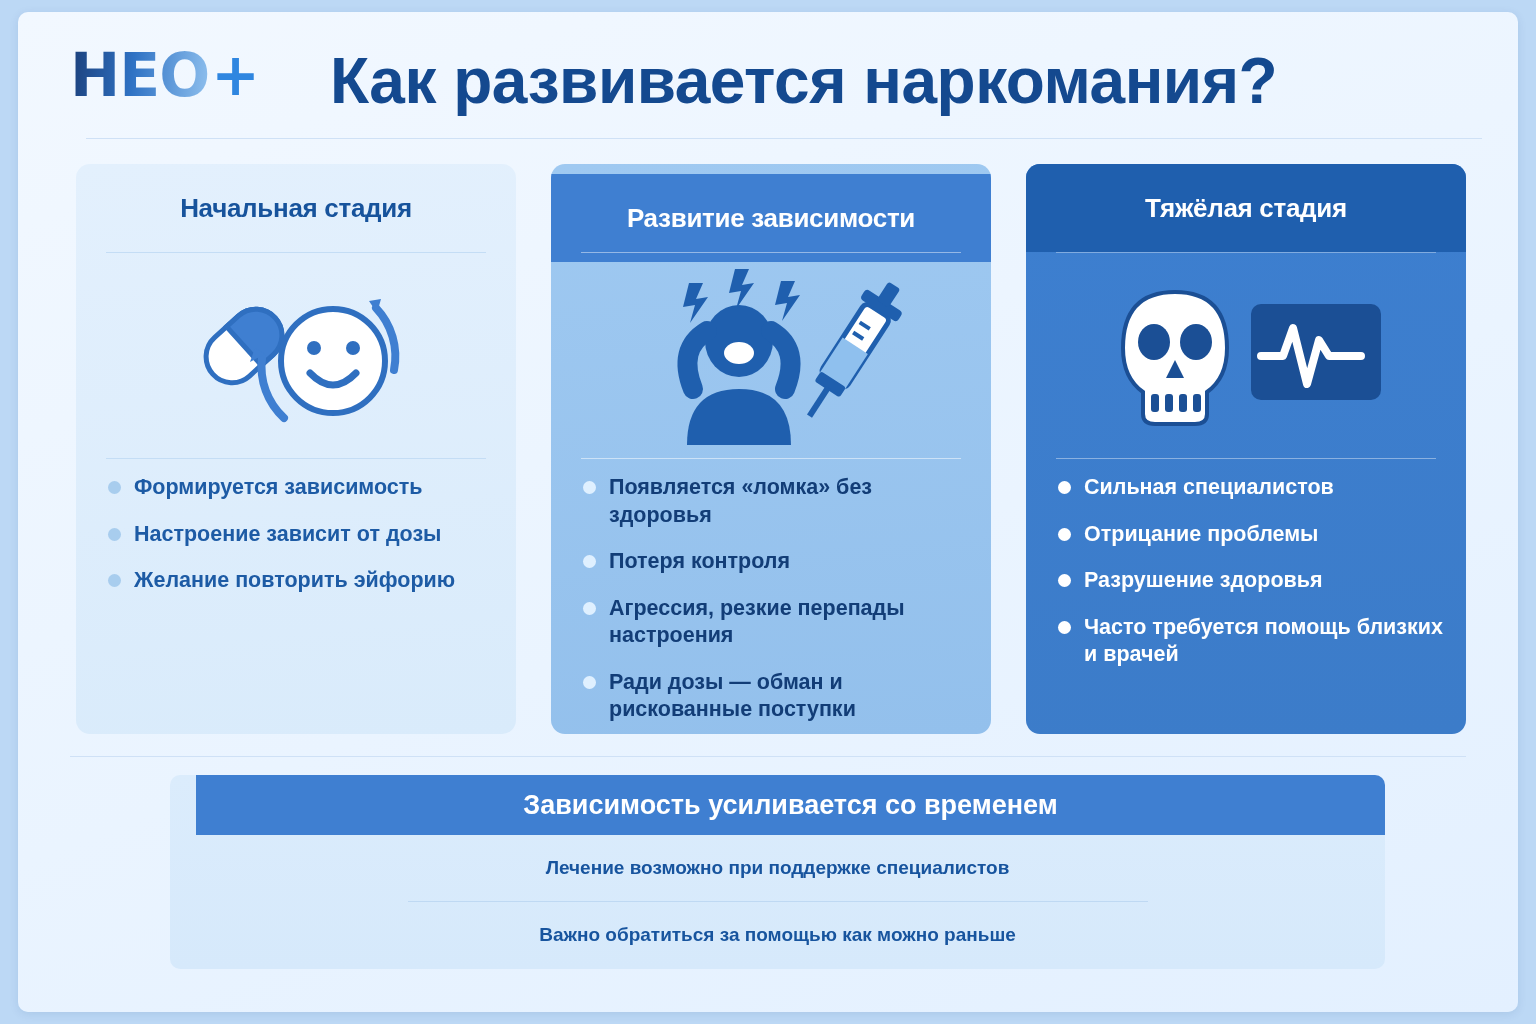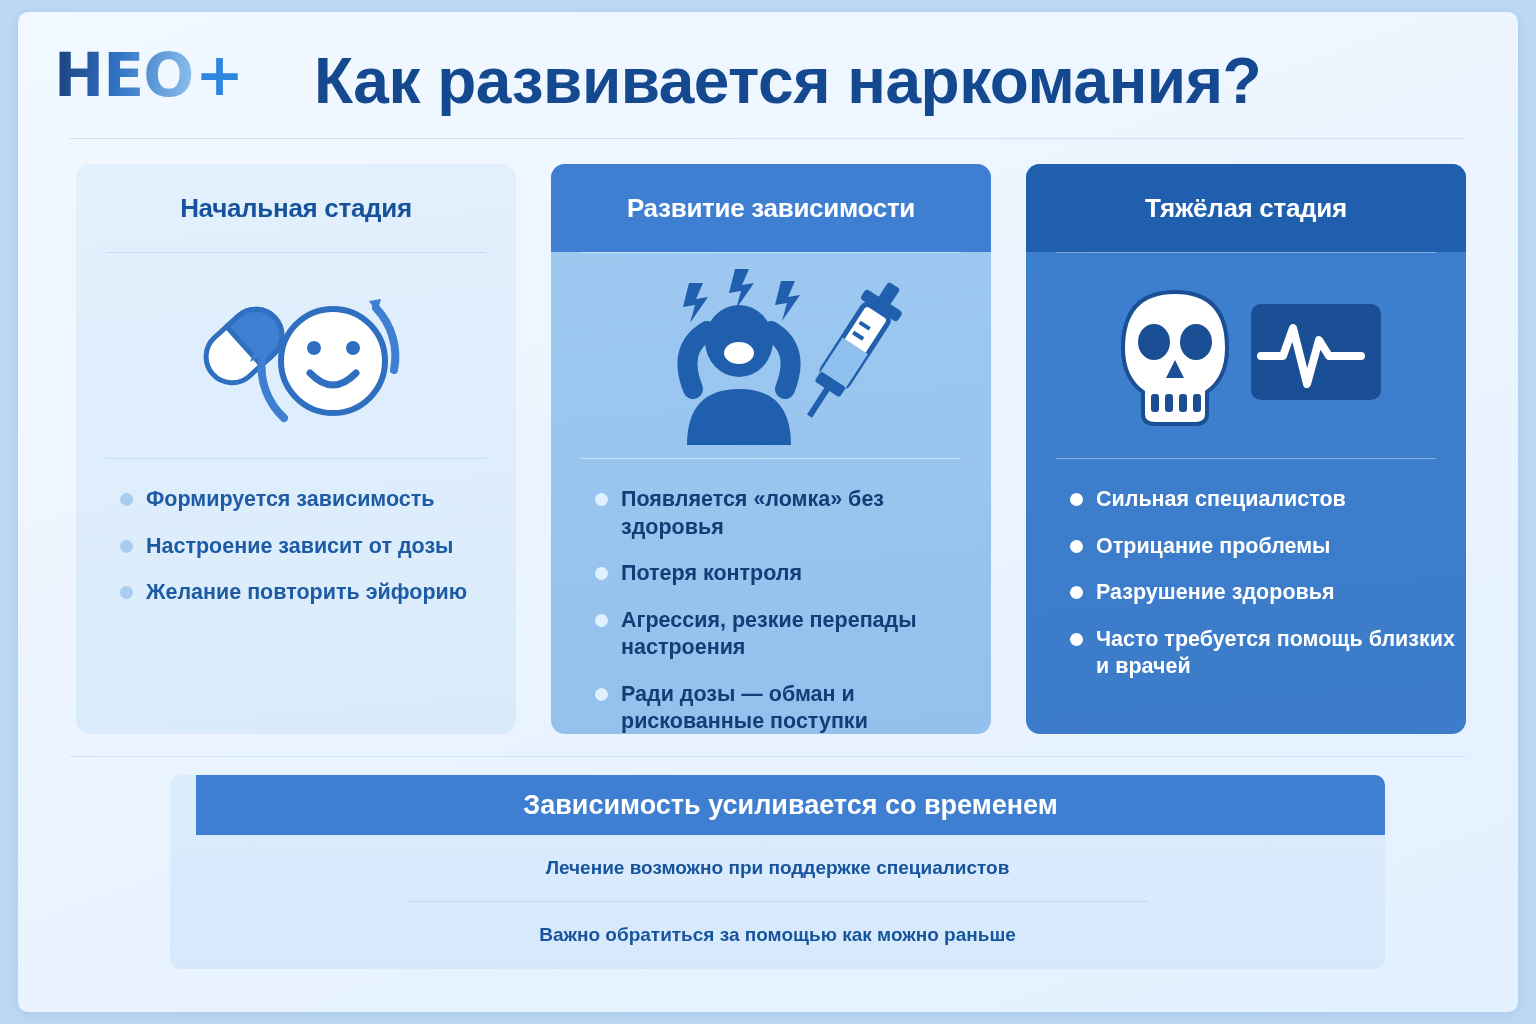--- a/index.html
+++ b/index.html
@@ -21,21 +21,21 @@
     height: 1000px;
     background: linear-gradient(160deg, #f2f8ff 0%, #eaf4ff 55%, #e3f0ff 100%);
     border-radius: 10px;
     box-shadow: 0 2px 10px rgba(20,60,120,0.10);
     overflow: hidden;
   }
 
   
   .header {
     position: absolute;
-    left: 0; top: 0;
+    left: 16px; top: 0;
     width: 1324px;
     height: 128px;
   }
   .logo {
     position: absolute;
     left: 36px;
     top: 28px;
     width: 230px;
     height: 70px;
     display: flex;
@@ -98,21 +98,21 @@
   .card.c1 { left: 0;    background: linear-gradient(175deg,#e3f0fd 0%, #d9ebfb 100%); }
   .card.c2 { left: 475px; background: linear-gradient(175deg,#9fc9f1 0%, #93c0ec 100%); }
   .card.c3 { left: 950px; background: linear-gradient(175deg,#3d7fd0 0%, #3c7cc9 100%); }
 
   .card-head {
     height: 88px;
     display: flex;
     align-items: center;
     justify-content: center;
   }
-  .card.c2 .card-head { background: linear-gradient(180deg,#3f7fd1 0%,#3f7fd1 100%); }
+  .card.c2 .card-head { background: linear-gradient(180deg,#3f7fd1 0%,#3f7fd1 100%); margin-top: 10px; }
   .card.c3 .card-head { background: linear-gradient(180deg,#1f5fae 0%,#1f5fae 100%); }
 
   .card-title {
     font-size: 26px;
     font-weight: bold;
     letter-spacing: -0.3px;
   }
   .card.c1 .card-title { color: #17539c; }
   .card.c2 .card-title { color: #ffffff; }
   .card.c3 .card-title { color: #ffffff; }
@@ -148,21 +148,21 @@
   .card.c1 .list-rule { background: #c4ddf5; }
   .card.c2 .list-rule { background: rgba(255,255,255,0.5); }
   .card.c3 .list-rule { background: rgba(255,255,255,0.4); }
 
   .bullets {
     position: absolute;
     top: 310px;
     left: 32px;
     width: 386px;
     list-style: none;
-    margin: 12px;
+    margin: 0;
     padding: 0;
   }
   .bullet {
     display: flex;
     align-items: flex-start;
     margin-bottom: 19px;
   }
   .dot {
     flex: 0 0 auto;
     width: 13px;

